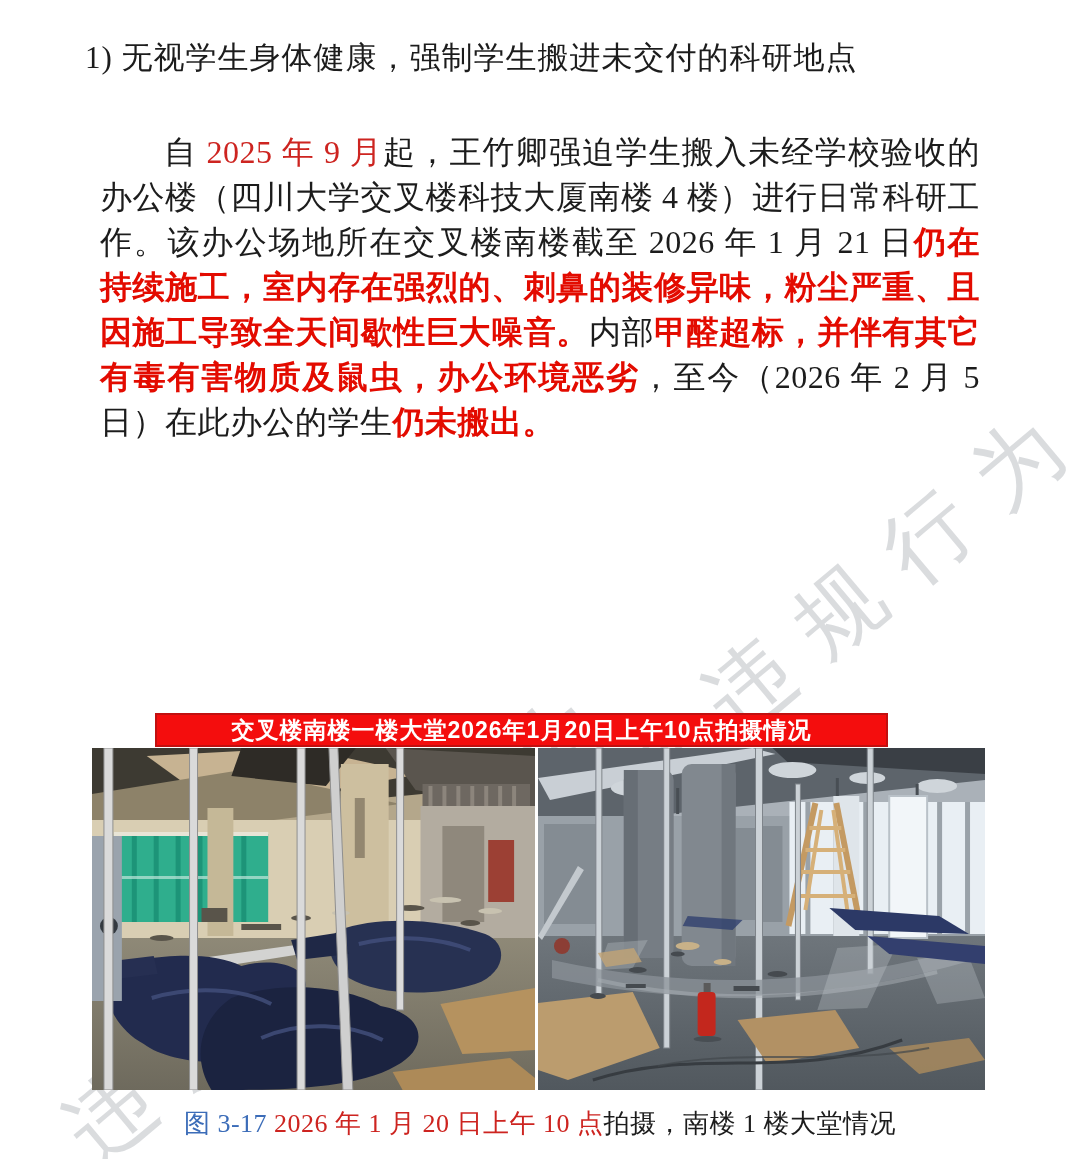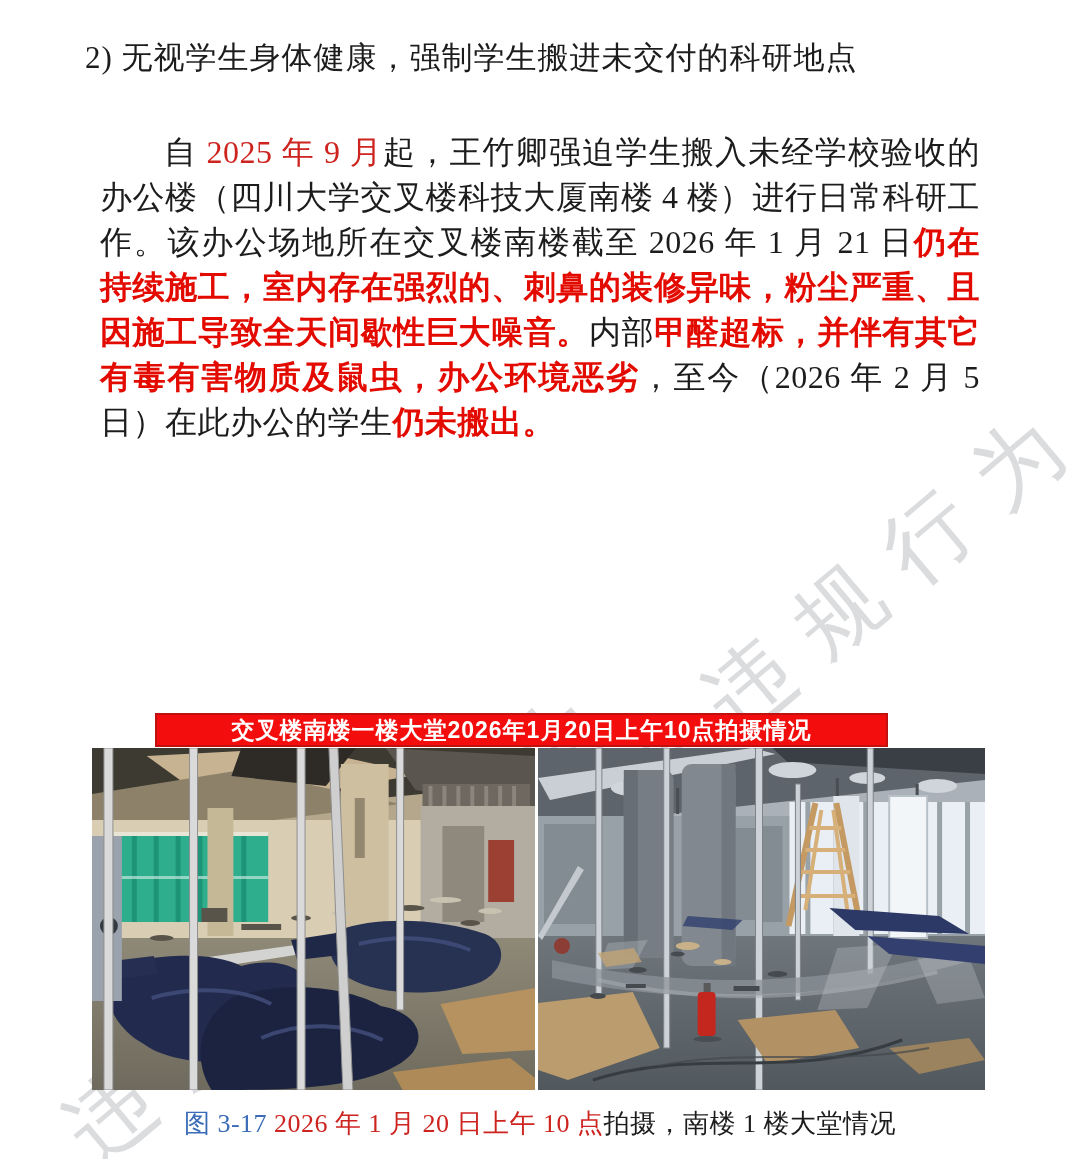--- a/index.html
+++ b/index.html
@@ -43,21 +43,21 @@
 </style>
 </head>
 <body>
 
 <div class="page">
 
   <div class="wm wm-a">违法违规行为</div>
   <div class="wm wm-b">违法违规行为</div>
 
   <div class="content">
-    <div class="heading">2)  无视学生身体健康，强制学生搬进未交付的科研地点</div>
+    <div class="heading">1)  无视学生身体健康，强制学生搬进未交付的科研地点</div>
 
     <p class="para"><span class="k">自 </span><span class="r">2025 年 9 月</span><span class="k">起，王竹卿强迫学生搬入未经学校验收的办公楼（四川大学交叉楼科技大厦南楼 4 楼）进行日常科研工作。该办公场地所在交叉楼南楼截至 2026 年 1 月 21 日</span><span class="rb">仍在持续施工，室内存在强烈的、刺鼻的装修异味，粉尘严重、且因施工导致全天间歇性巨大噪音。</span><span class="k">内部</span><span class="rb">甲醛超标，并伴有其它有毒有害物质及鼠虫，办公环境恶劣</span><span class="k">，至今（2026 年 2 月 5 日）在此办公的学生</span><span class="rb">仍未搬出。</span></p>
 
 
   </div>
 
   <div class="banner">
     <span>交叉楼南楼一楼大堂2026年1月20日上午10点拍摄情况</span>
   </div>
 

